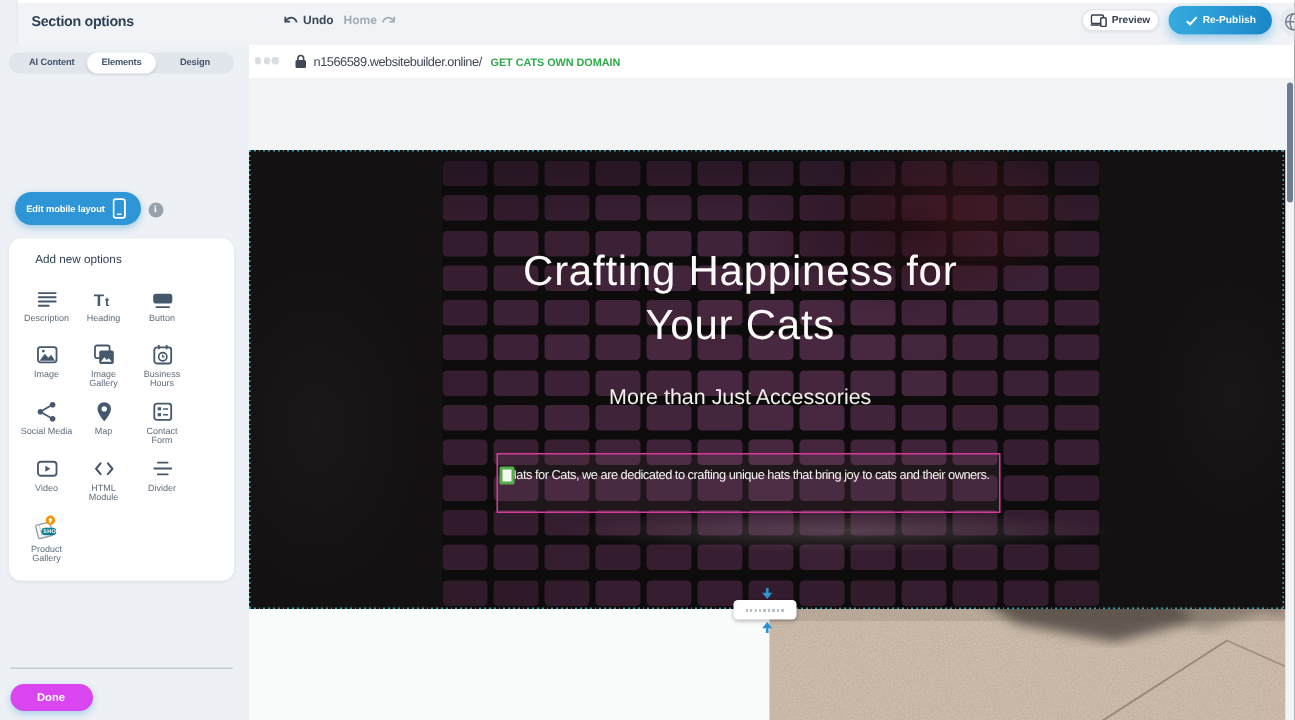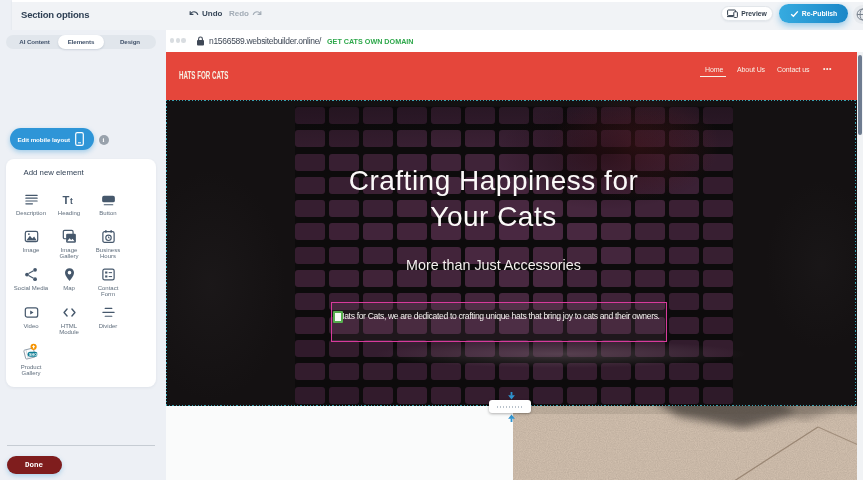--- a/index.html
+++ b/index.html
@@ -33,21 +33,21 @@
 #editbtn { position:absolute; left:10px; top:98px; width:84px; height:22px; border-radius:11px; background:#2e95d7; box-shadow:0 2px 5px rgba(46,149,215,.4); display:flex; align-items:center; }
 #editbtn span { font-size:6.2px; font-weight:bold; color:#fff; margin-left:7.5px; letter-spacing:-.05px; }
 #editbtn svg { margin-left:5px; }
 #infodot { position:absolute; left:98.5px; top:105px; width:10px; height:10px; border-radius:50%; background:#99a2ac; color:#fff; font-size:6.5px; font-weight:bold; text-align:center; line-height:10px; font-family:"Liberation Serif",serif; }
 #elcard { position:absolute; left:6px; top:129px; width:150px; height:228px; background:#fff; border-radius:8px; box-shadow:0 1px 3px rgba(40,60,90,.07); }
 #elcard h2 { position:absolute; left:17.5px; top:8.5px; font-size:7.8px; font-weight:normal; color:#2e3e52; }
 .el { position:absolute; width:38px; text-align:center; }
 .el svg { display:block; margin:0 auto; }
 .el .lb { margin-top:3px; font-size:6px; line-height:6.2px; color:#5f6d7c; }
 #divline { position:absolute; left:6.5px; top:415px; width:148.5px; height:1px; background:#c6ccd3; }
-#donebtn { position:absolute; left:6.5px; top:426px; width:55px; height:18px; border-radius:9px; background:#7f1d1d; box-shadow:0 2px 5px rgba(46,149,215,.35); color:#fff; font-size:7.5px; font-weight:bold; text-align:center; line-height:18px;font-family:Liberation Mono, monospace; }
+#donebtn { position:absolute; left:6.5px; top:426px; width:55px; height:18px; border-radius:9px; background:#d946ef; box-shadow:0 2px 5px rgba(46,149,215,.35); color:#fff; font-size:7.5px; font-weight:bold; text-align:center; line-height:18px; }
 
 
 #urlbar { position:absolute; left:166px; top:30px; width:697px; height:22px; background:#fff; }
 #urlbar .dot { position:absolute; top:38.6%; width:4.5px; height:4.5px; border-radius:50%; background:#d9dde1; }
 #urltext { position:absolute; left:43px; top:6.2px; font-size:8.5px; letter-spacing:-0.3px; color:#3f4856; }
 #domaintext { position:absolute; left:161px; top:7.2px; font-size:7.2px; font-weight:bold; color:#2ea84b; letter-spacing:0; }
 
 
 #site { position:absolute; left:166px; top:52px; width:697px; height:428px; background:#f2f4f6; }
 #header { position:absolute; left:0; top:0; width:691px; height:48px; background:#e5463b; }
@@ -89,21 +89,21 @@
 <div id="topbar">
   <div id="secopt">Section options</div>
   <div id="undo">
     <svg width="10" height="8" viewBox="0 0 10 8">
         <path d="M1.2,1.2 L1.2,4.4 L4.4,4.4" fill="none" stroke="#39485a" stroke-width="1.2"></path>
         <path d="M1.4,4.2 C2.4,2.2 4.8,1.2 6.8,2.2 C7.9,2.8 8.6,3.7 8.8,4.9" fill="none" stroke="#39485a" stroke-width="1.2"></path>
       </svg>
     <span>Undo</span>
   </div>
   <div id="redo">
-    <span>Redo</span>
+    <span>Home</span>
     <svg width="10" height="8" viewBox="0 0 10 8">
         <path d="M8.8,1.2 L8.8,4.4 L5.6,4.4" fill="none" stroke="#a3acb6" stroke-width="1.2"></path>
         <path d="M8.6,4.2 C7.6,2.2 5.2,1.2 3.2,2.2 C2.1,2.8 1.4,3.7 1.2,4.9" fill="none" stroke="#a3acb6" stroke-width="1.2"></path>
       </svg>
   </div>
   <div id="previewbtn">
     <svg width="11" height="9" viewBox="0 0 11 9">
         <rect x="0.6" y="1" width="8" height="5.6" rx="0.8" fill="none" stroke="#333f4d" stroke-width="1"></rect>
         <line x1="0" y1="7.6" x2="6.2" y2="7.6" stroke="#333f4d" stroke-width="1"></line>
         <rect x="6.8" y="2.8" width="3.6" height="5.8" rx="0.8" fill="#fff" stroke="#333f4d" stroke-width="1"></rect>
@@ -133,21 +133,21 @@
   </div>
   <div id="editbtn">
     <span>Edit mobile layout</span>
     <svg width="9" height="14" viewBox="0 0 9 14">
         <rect x="0.7" y="0.7" width="7.6" height="12.6" rx="1.6" fill="none" stroke="#fff" stroke-width="1.2"></rect>
         <line x1="3" y1="10.8" x2="6" y2="10.8" stroke="#fff" stroke-width="1"></line>
       </svg>
   </div>
   <div id="infodot">i</div>
   <div id="elcard">
-    <h2>Add new element</h2>
+    <h2>Add new options</h2>
     <div class="el" style="left:6px;top:33px">
       <svg width="15" height="15" viewBox="0 0 16 16">
           <g stroke="#46586c" stroke-width="1.3" stroke-linecap="round">
             <line x1="2" y1="3.6" x2="14" y2="3.6"></line>
             <line x1="2" y1="6.6" x2="14" y2="6.6"></line>
             <line x1="2" y1="9.6" x2="14" y2="9.6"></line>
             <line x1="2" y1="12.6" x2="9" y2="12.6"></line>
           </g>
         </svg>
       <div class="lb">Description</div>
@@ -267,28 +267,20 @@
     <span class="dot" style="left:15.4px"></span>
   <svg style="position:absolute;left:30px;top:6px" width="9" height="10" viewBox="0 0 9 10">
       <rect x="1" y="4" width="7" height="5.4" rx="1" fill="#3f4856"></rect>
       <path d="M2.6,4 V2.9 C2.6,1.8 3.4,1 4.5,1 C5.6,1 6.4,1.8 6.4,2.9 V4" fill="none" stroke="#3f4856" stroke-width="1.1"></path>
     </svg>
   <span id="urltext">n1566589.websitebuilder.online/</span>
   <span id="domaintext">GET CATS OWN DOMAIN</span>
 </div>
 
 <div id="site">
-  <div id="header">
-    <div id="logo">HATS FOR CATS</div>
-    <div class="nav" id="nav1">Home</div>
-    <div class="nav" id="nav2">About Us</div>
-    <div class="nav" id="nav3">Contact us</div>
-    <div id="navline"></div>
-    <div id="navdots">•••</div>
-  </div>
   <div id="hero">
     <div id="grid2">
         <i style="left:0px;top:0px;background:rgb(48,26,43)"></i>
         <i style="left:34px;top:0px;background:rgb(49,27,43)"></i>
         <i style="left:68px;top:0px;background:rgb(53,29,47)"></i>
         <i style="left:102px;top:0px;background:rgb(51,28,46)"></i>
         <i style="left:136px;top:0px;background:rgb(55,30,49)"></i>
         <i style="left:170px;top:0px;background:rgb(55,30,49)"></i>
         <i style="left:204px;top:0px;background:rgb(54,30,48)"></i>
         <i style="left:238px;top:0px;background:rgb(56,31,50)"></i>

